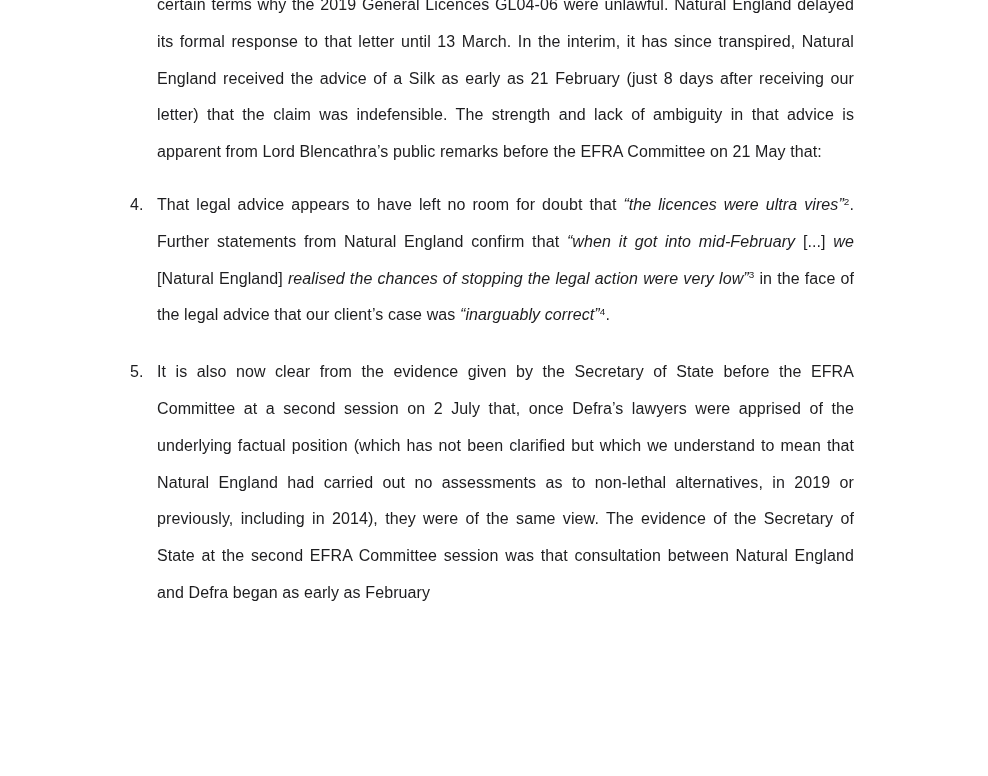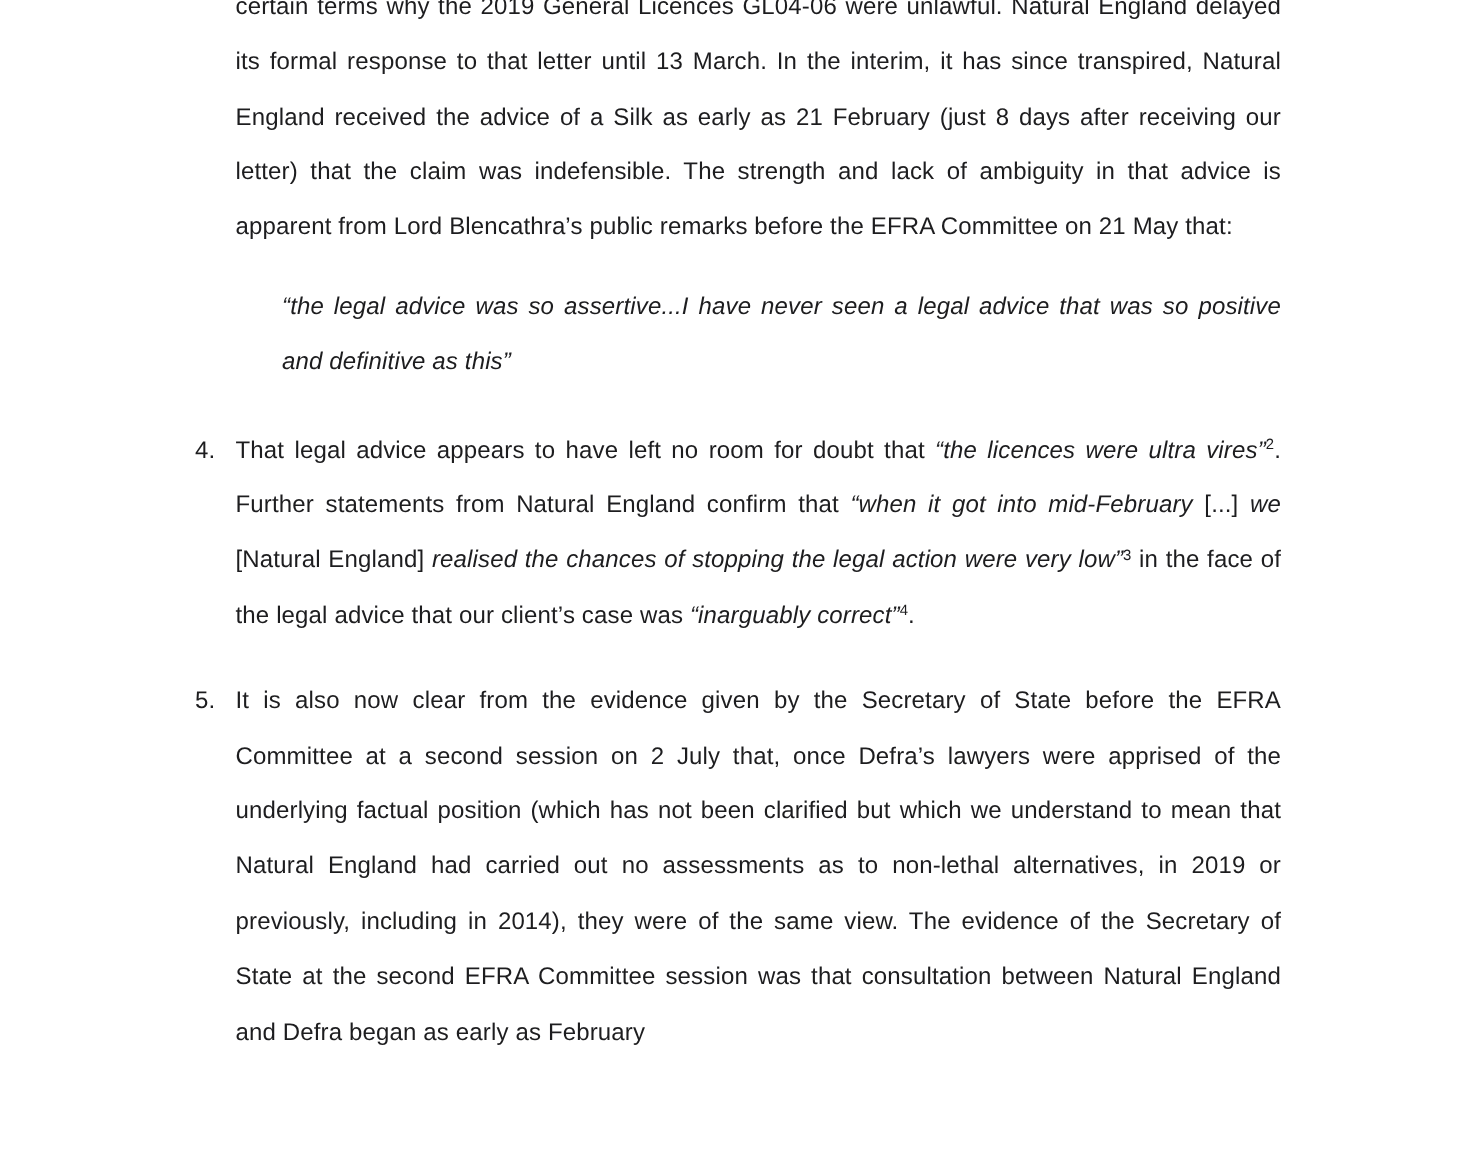--- a/index.html
+++ b/index.html
@@ -54,21 +54,20 @@
   }
 </style>
 </head>
 <body>
 
 <div class="page">
   <div class="content">
 
     <p class="para"><span>certain terms why the 2019 General Licences GL04-06 were unlawful. Natural England delayed its formal response to that letter until 13 March. In the interim, it has since transpired, Natural England received the advice of a Silk as early as 21 February (just 8 days after receiving our letter) that the claim was indefensible. The strength and lack of ambiguity in that advice is apparent from Lord Blencathra’s public remarks before the EFRA Committee on 21 May that:</span></p>
 
-    <p class="para quote"><em>“the legal advice was so assertive...I have never seen a legal advice that was so positive and definitive as this”</em></p>
 
     <div class="list-item">
       <span class="list-num">4.</span>
       <p><span>That legal advice appears to have left no room for doubt that </span><em>“the licences were ultra vires”</em><sup>2</sup><span>. Further statements from Natural England confirm that </span><em>“when it got into mid-February </em><span>[...] </span><em>we </em><span>[Natural England] </span><em>realised the chances of stopping the legal action were very low”</em><sup>3</sup><span> in the face of the legal advice that our client’s case was </span><em>“inarguably correct”</em><sup>4</sup><span>.</span></p>
     </div>
 
     <div class="list-item">
       <span class="list-num">5.</span>
       <p><span>It is also now clear from the evidence given by the Secretary of State before the EFRA Committee at a second session on 2 July that, once Defra’s lawyers were apprised of the underlying factual position (which has not been clarified but which we understand to mean that Natural England had carried out no assessments as to non-lethal alternatives, in 2019 or previously, including in 2014), they were of the same view. The evidence of the Secretary of State at the second EFRA Committee session was that consultation between Natural England and Defra began as early as February</span></p>
     </div>

